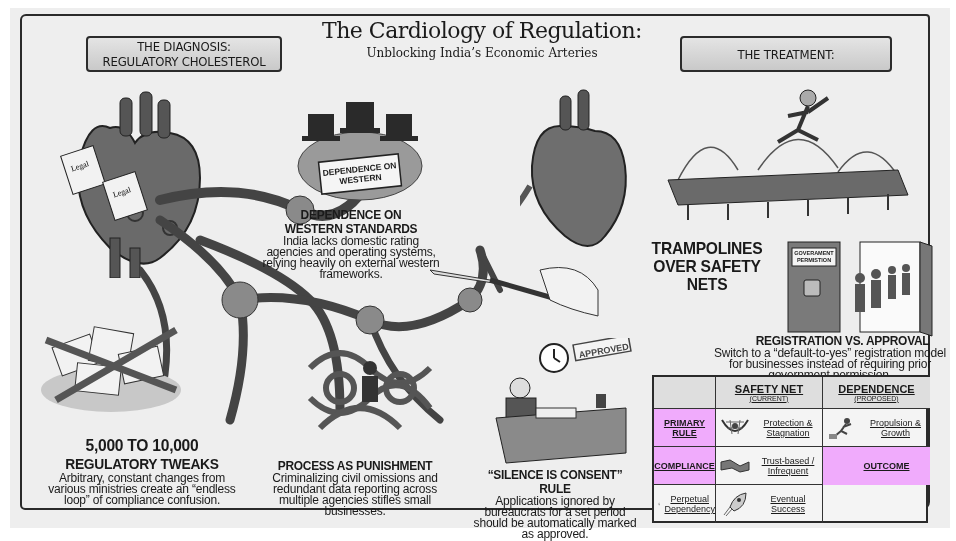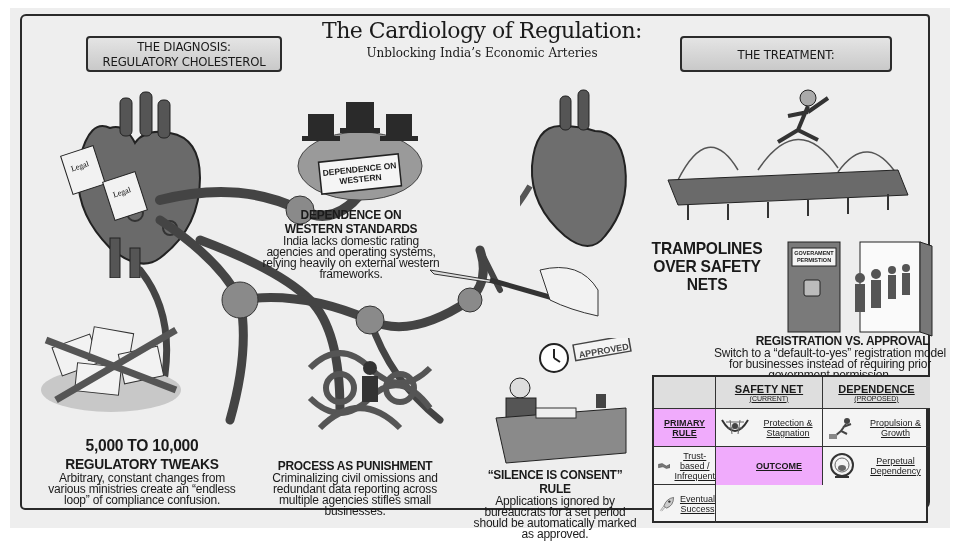--- a/index.html
+++ b/index.html
@@ -282,20 +282,23 @@
   </div>
   <div class="cell val">
     <svg width="30" height="24" viewBox="0 0 30 24">
         <circle cx="20" cy="5" r="3" fill="#444"></circle>
         <path d="M19 8 L14 15 L20 18 M16 11 L24 8 M14 15 L8 20" stroke="#444" stroke-width="2" fill="none"></path>
         <rect x="2" y="18" width="8" height="5" fill="#888"></rect>
       </svg>
     <span class="t">Propulsion &amp; Growth</span>
   </div>
 
+  <div class="cell rowlabel">
+    <span>COMPLIANCE</span>
+  </div>
   <div class="cell val">
     <svg width="30" height="24" viewBox="0 0 30 24">
         <path d="M1 8 L10 6 L20 12 L29 8 L29 16 L20 18 L12 14 L1 16 Z" fill="#777" stroke="#333"></path>
       </svg>
     <span class="t">Trust-based / Infrequent</span>
   </div>
 
   <div class="cell rowlabel last">
     <span>OUTCOME</span>
   </div>

